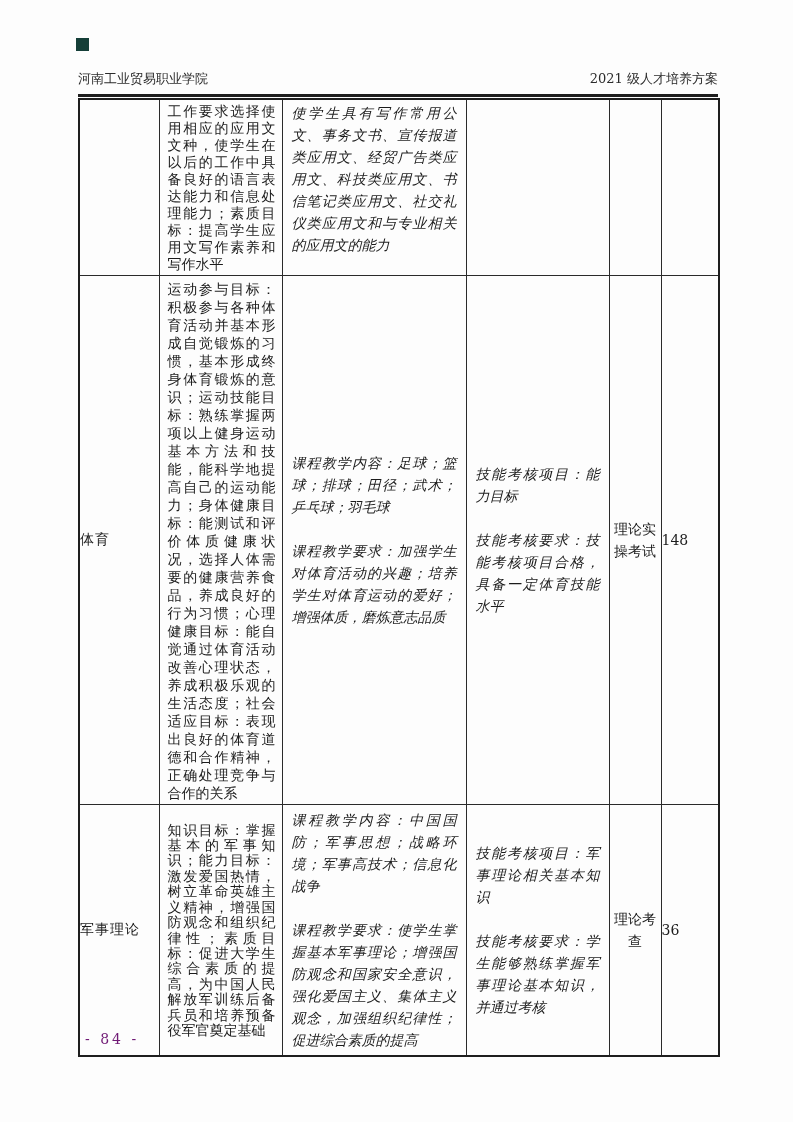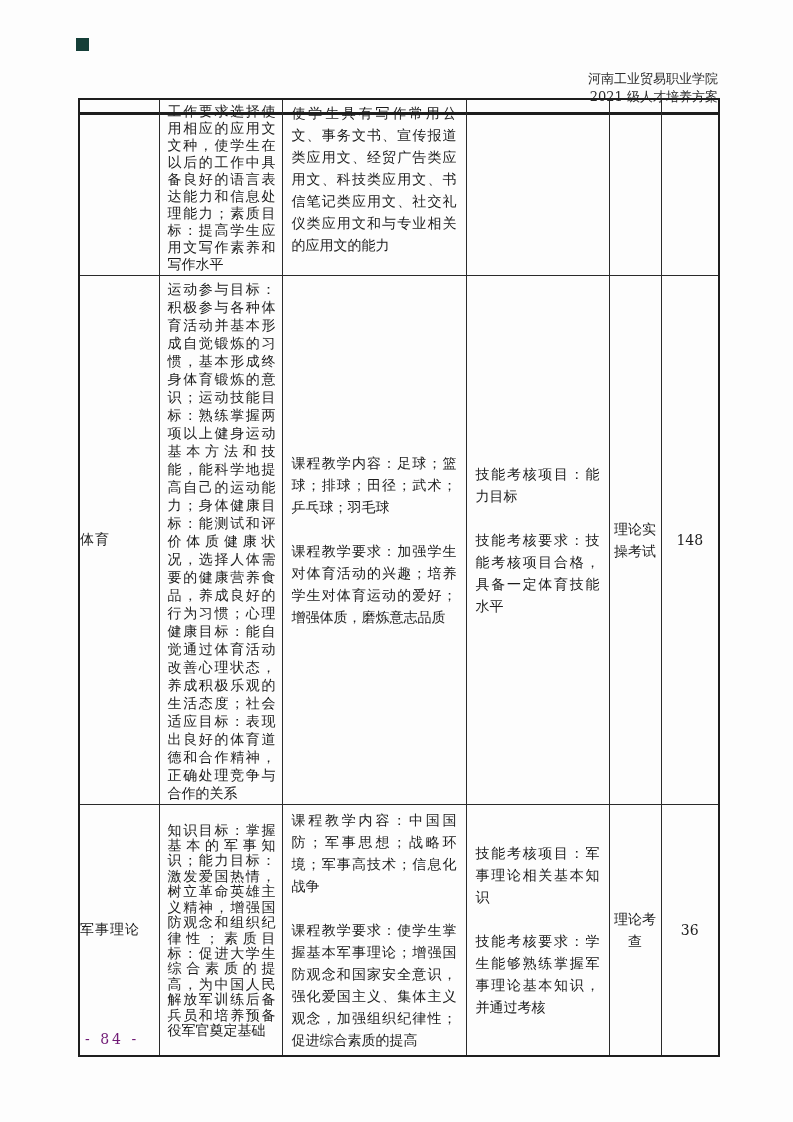--- a/index.html
+++ b/index.html
@@ -15,21 +15,20 @@
   .corner-mark {
     position: absolute; left: 76px; top: 38px;
     width: 13px; height: 13px; background: #153f38;
   }
   .page-header {
     position: absolute; left: 78px; top: 70px; width: 640px;
     display: flex; justify-content: space-between; align-items: flex-end;
     font-size: 13px; color: #2b2b2b;
     padding-bottom: 6px;
     border-bottom: 3px solid #1e1e1e;
-    flex-direction: column;
   }
   .doc-table {
     position: absolute; left: 78px; top: 98px; width: 640px;
     border-collapse: collapse; table-layout: fixed;
     font-size: 14px;
   }
   .doc-table td, .doc-table th {
     border: 1px solid #2a2a2a;
     vertical-align: middle;
     overflow: hidden;
@@ -42,26 +41,26 @@
   }
   td.course { text-align: left; letter-spacing: 1px; }
   td.obj {
     vertical-align: middle; text-align: justify;
     padding: 16px 6px 2px 8px; line-height: 17px;
   }
   tr.r1 td { vertical-align: top; }
   tr.r1 td.obj { padding-top: 3px; }
   tr.r2 td.obj { line-height: 18px; padding-top: 4px; }
   tr.r3 td.obj { line-height: 15.4px; padding-top: 3px; }
-  td.body-cell { padding: 4px 9px; text-align: justify; line-height: 22px; }
+  td.body-cell { padding: 4px 9px; text-align: justify; line-height: 22px; font-style: italic; }
   tr.r1 td.body-cell { padding-top: 2px; }
   .para + .para { margin-top: 22px; }
   .para:empty { display: none; }
   td.method { text-align: center; line-height: 22px; padding: 0 2px; }
-  td.hours { text-align: center; margin-top: 21px; }
+  td.hours { text-align: left; margin-top: 21px; }
   .page-footer {
     position: absolute; left: 85px; top: 1031px;
     font-size: 14px; letter-spacing: 3px; color: #701a75;
   }
 </style>
 </head>
 <body>
 
 <div class="sheet">
 

